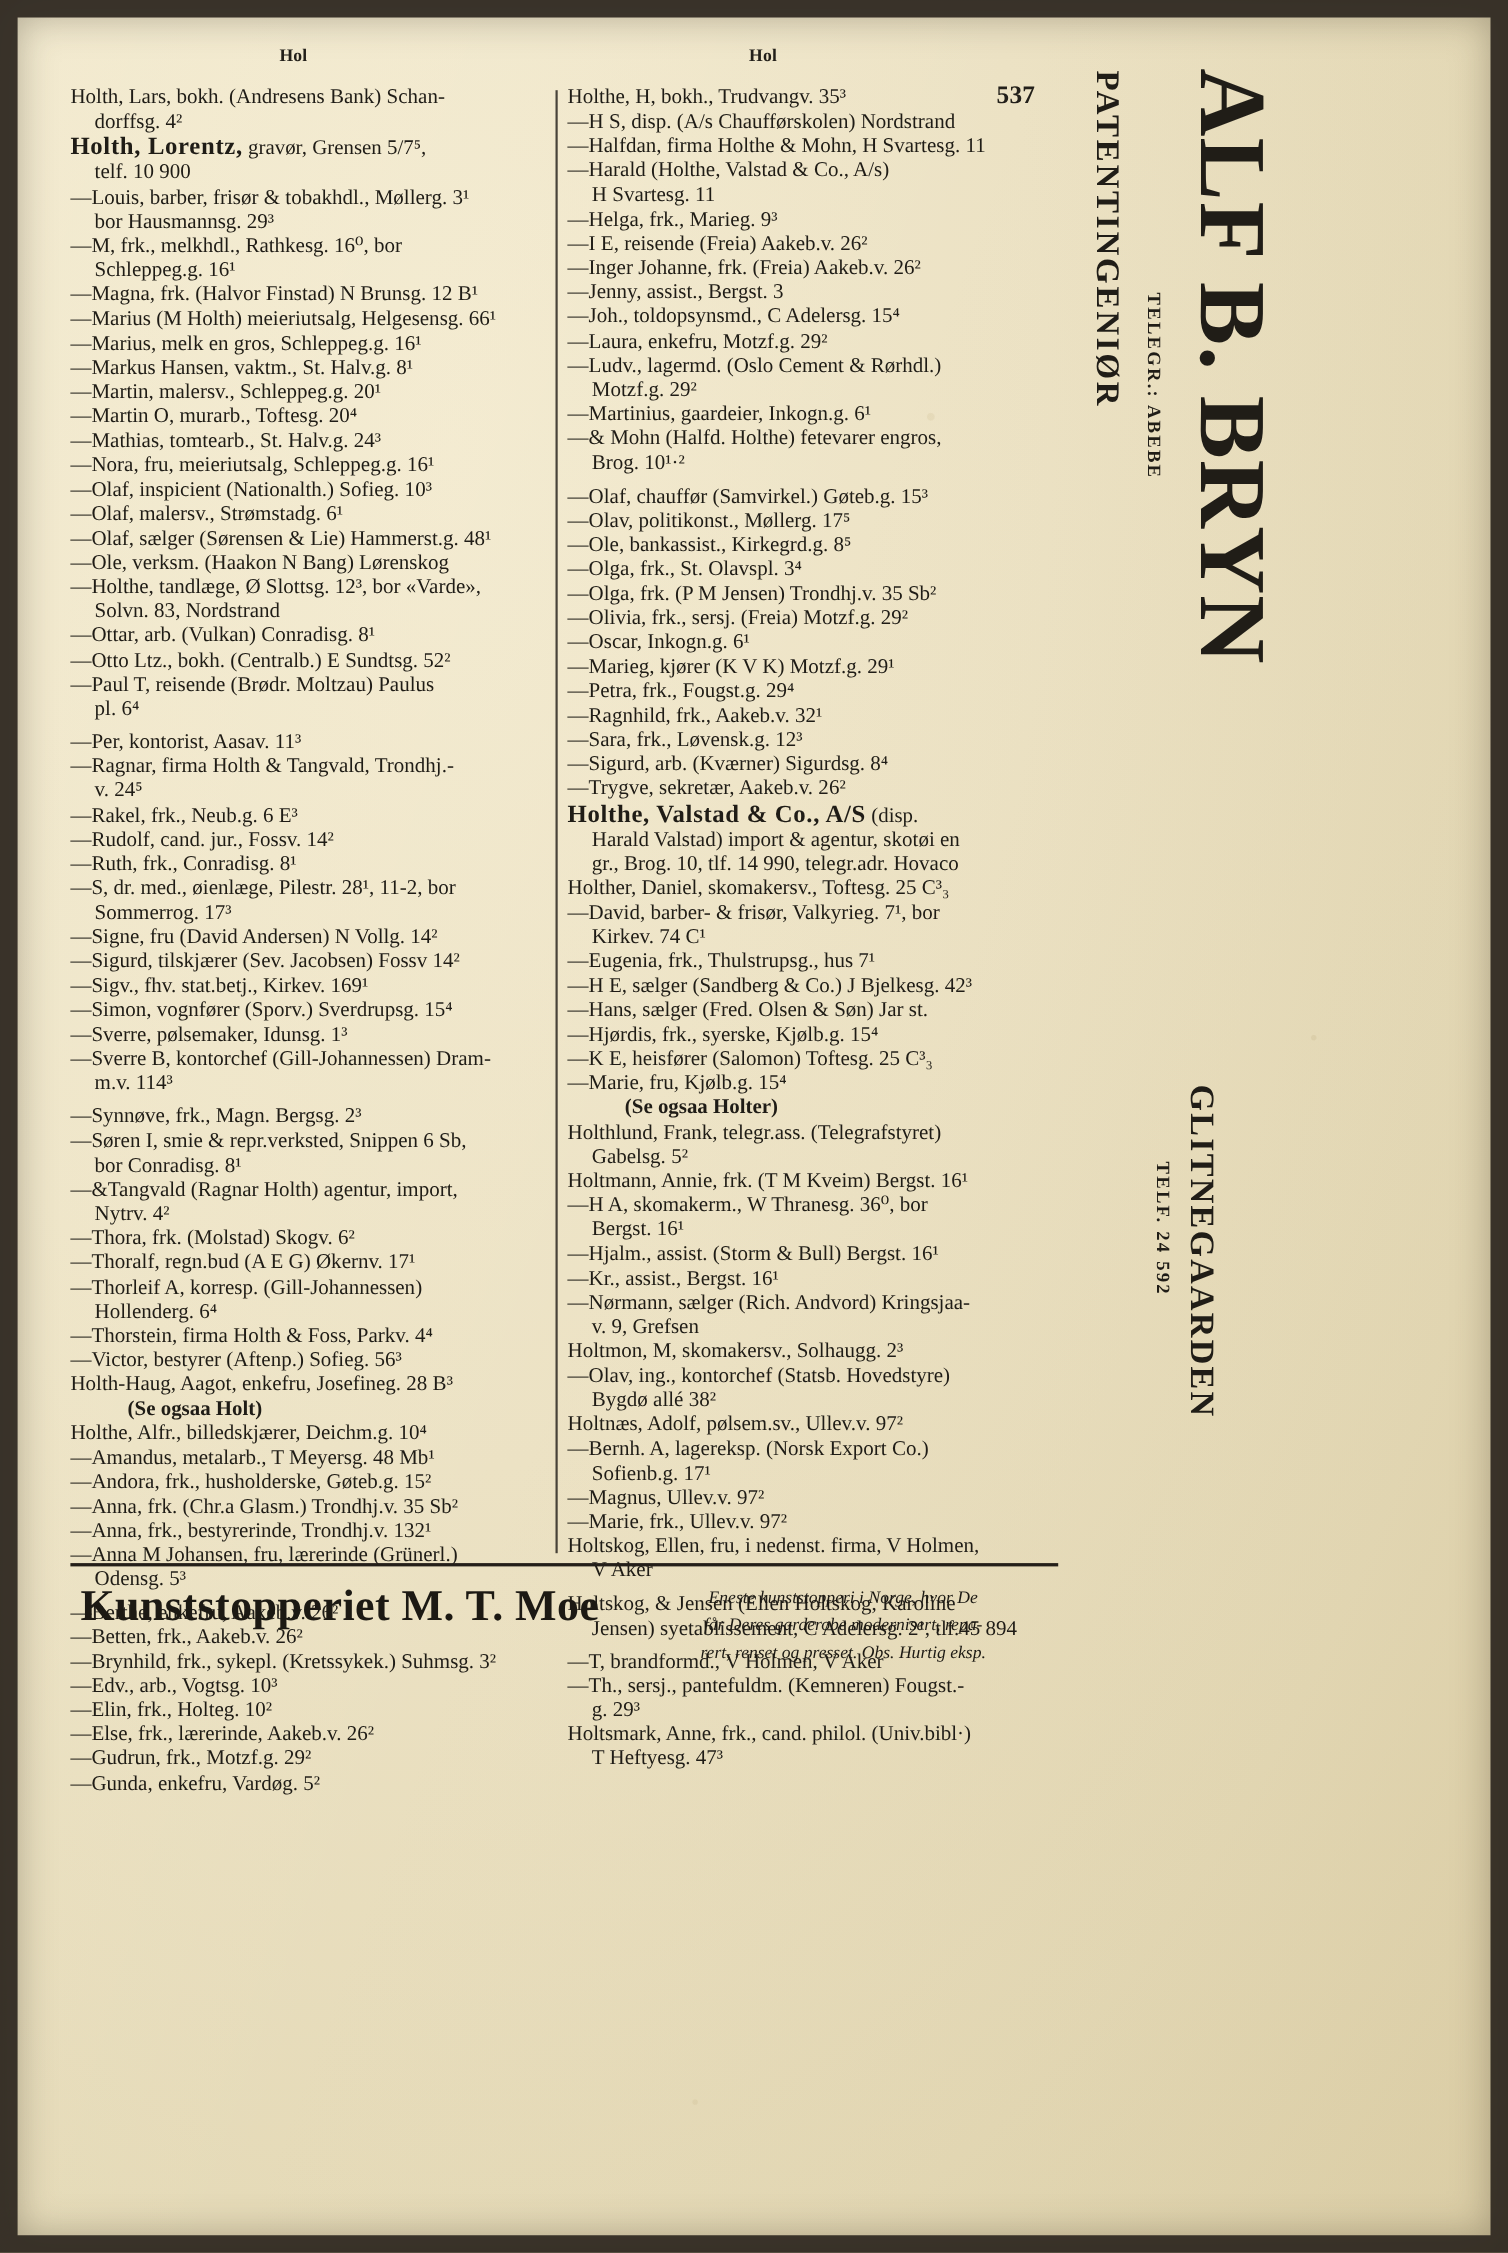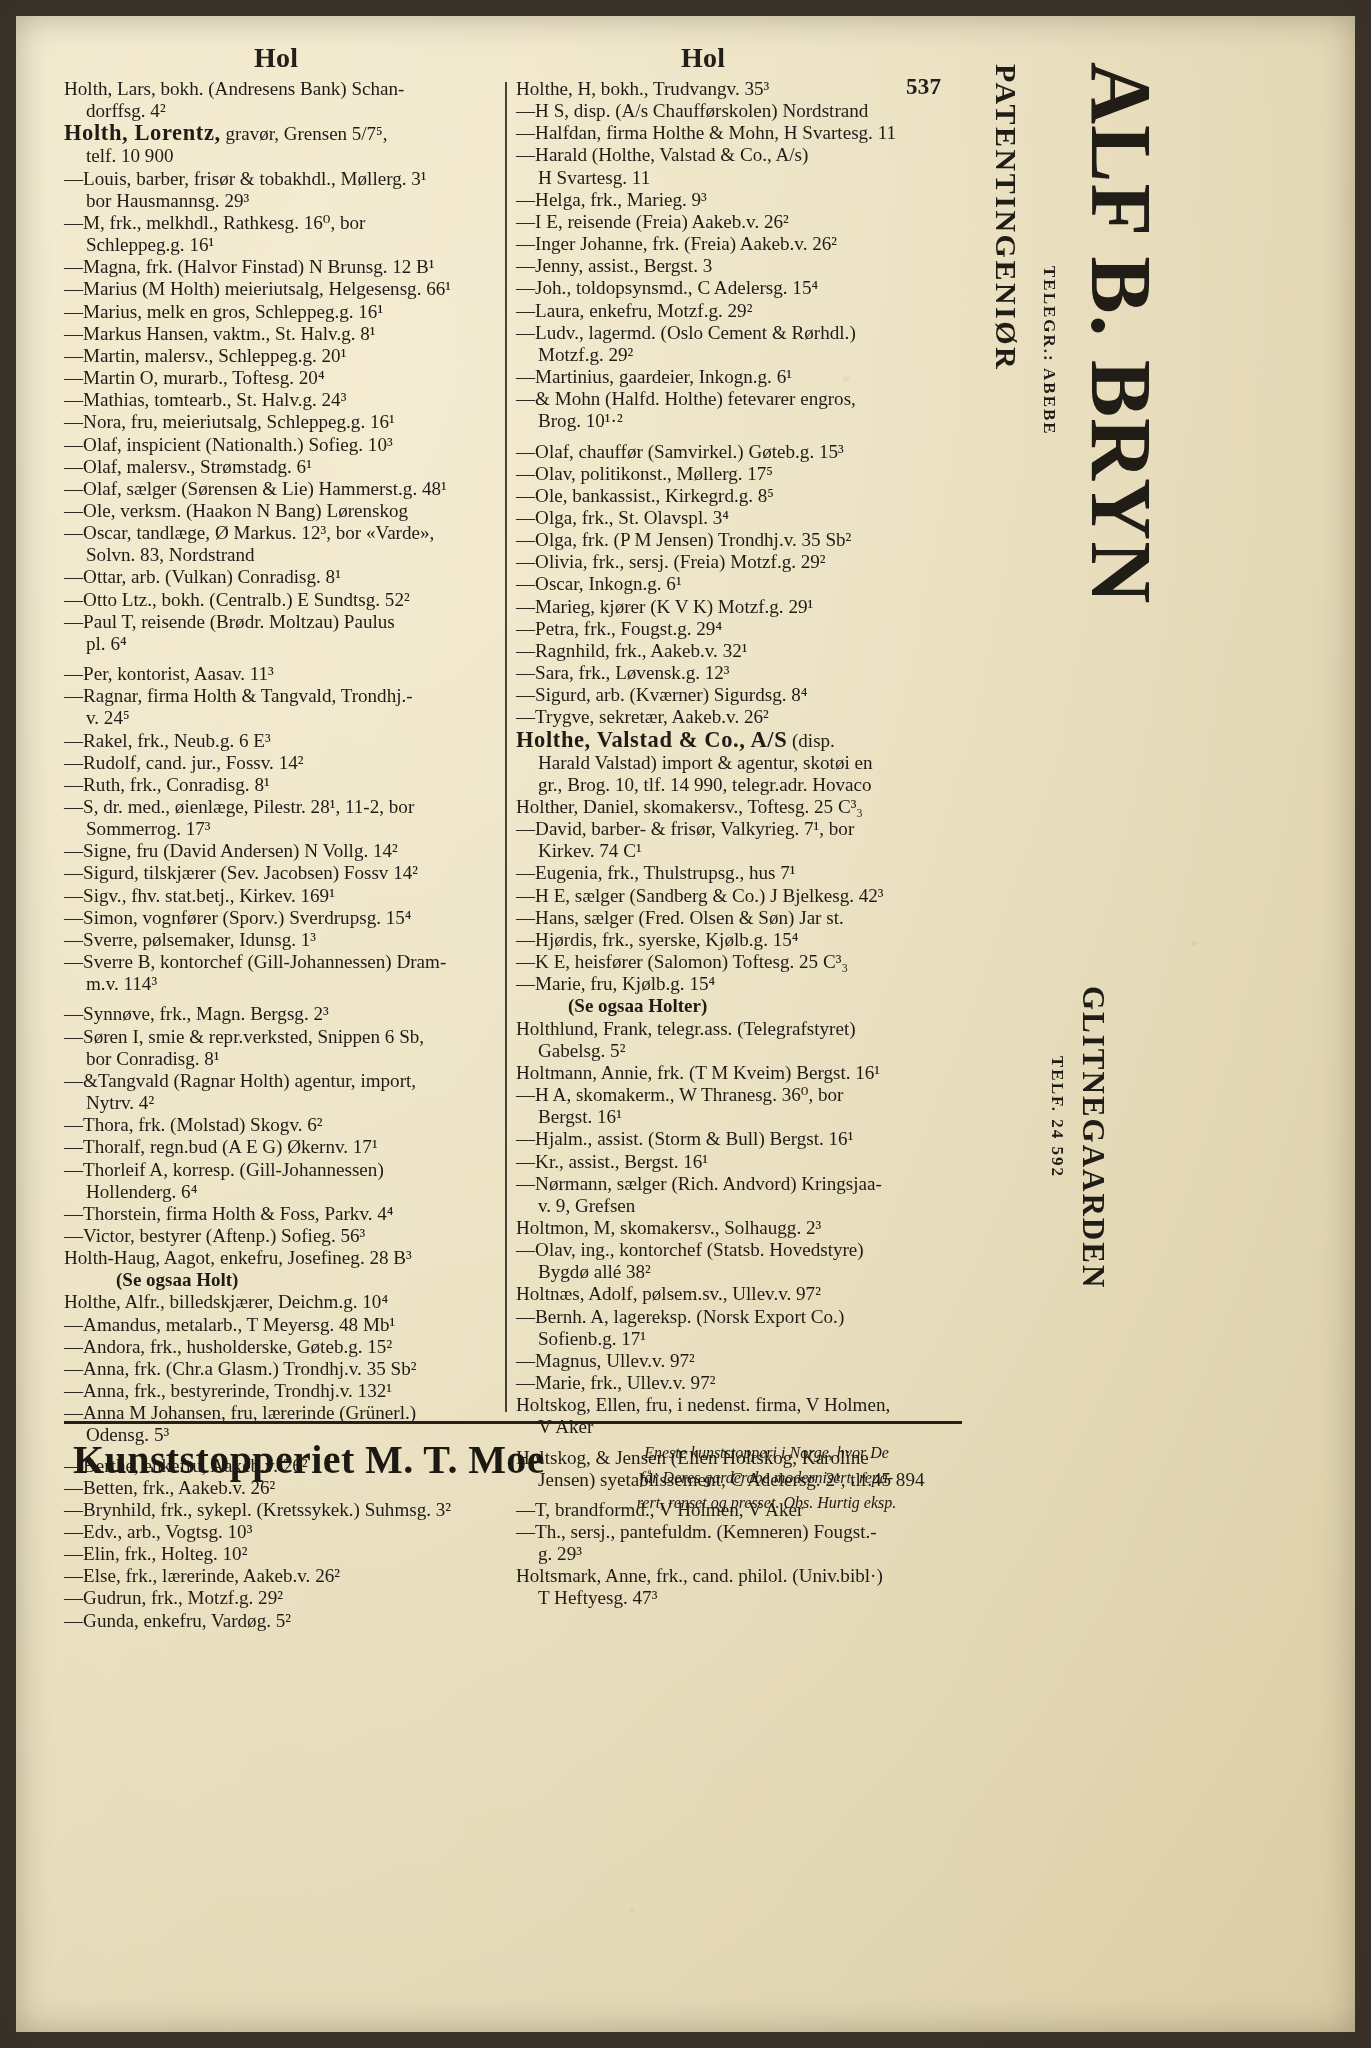--- a/index.html
+++ b/index.html
@@ -58,21 +58,21 @@
   
   .running-head {
     position: absolute;
     top: 26px;
     left: 0; right: 0;
     height: 34px;
   }
   .rh-left, .rh-right, .rh-page {
     position: absolute;
     font-weight: bold;
-    font-size: 28px;
+    font-size: 16px;
     color: #23201a;
     letter-spacing: 0.2px;
   }
   .rh-left  { left: 238px;  top: 0; }
   .rh-right { left: 665px;  top: 0; }
   .rh-page  { left: 890px;  top: 0; font-size: 23px; margin-top: 32px;}
 
   
   .cols {
     position: absolute;
@@ -252,21 +252,21 @@
           <div class="e">—Marius, melk en gros, Schleppeg.g. 16¹</div>
           <div class="e">—Markus Hansen, vaktm., St. Halv.g. 8¹</div>
           <div class="e">—Martin, malersv., Schleppeg.g. 20¹</div>
           <div class="e">—Martin O, murarb., Toftesg. 20⁴</div>
           <div class="e">—Mathias, tomtearb., St. Halv.g. 24³</div>
           <div class="e">—Nora, fru, meieriutsalg, Schleppeg.g. 16¹</div>
           <div class="e">—Olaf, inspicient (Nationalth.) Sofieg. 10³</div>
           <div class="e">—Olaf, malersv., Strømstadg. 6¹</div>
           <div class="e">—Olaf, sælger (Sørensen &amp; Lie) Hammerst.g. 48¹</div>
           <div class="e">—Ole, verksm. (Haakon N Bang) Lørenskog</div>
-          <div class="e">—Oscar, tandlæge, Ø Markus. 12³, bor «Varde»,</div>
+          <div class="e">—Holthe, tandlæge, Ø Slottsg. 12³, bor «Varde»,</div>
           <div class="e cont">Solvn. 83, Nordstrand</div>
           <div class="e">—Ottar, arb. (Vulkan) Conradisg. 8¹</div>
           <div class="e">—Otto Ltz., bokh. (Centralb.) E Sundtsg. 52²</div>
           <div class="e">—Paul T, reisende (Brødr. Moltzau) Paulus</div>
           <div class="e cont">pl. 6⁴</div>
           <div class="spacer"></div>
           <div class="e">—Per, kontorist, Aasav. 11³</div>
           <div class="e">—Ragnar, firma Holth &amp; Tangvald, Trondhj.-</div>
           <div class="e cont">v. 24⁵</div>
           <div class="e">—Rakel, frk., Neub.g. 6 E³</div>

